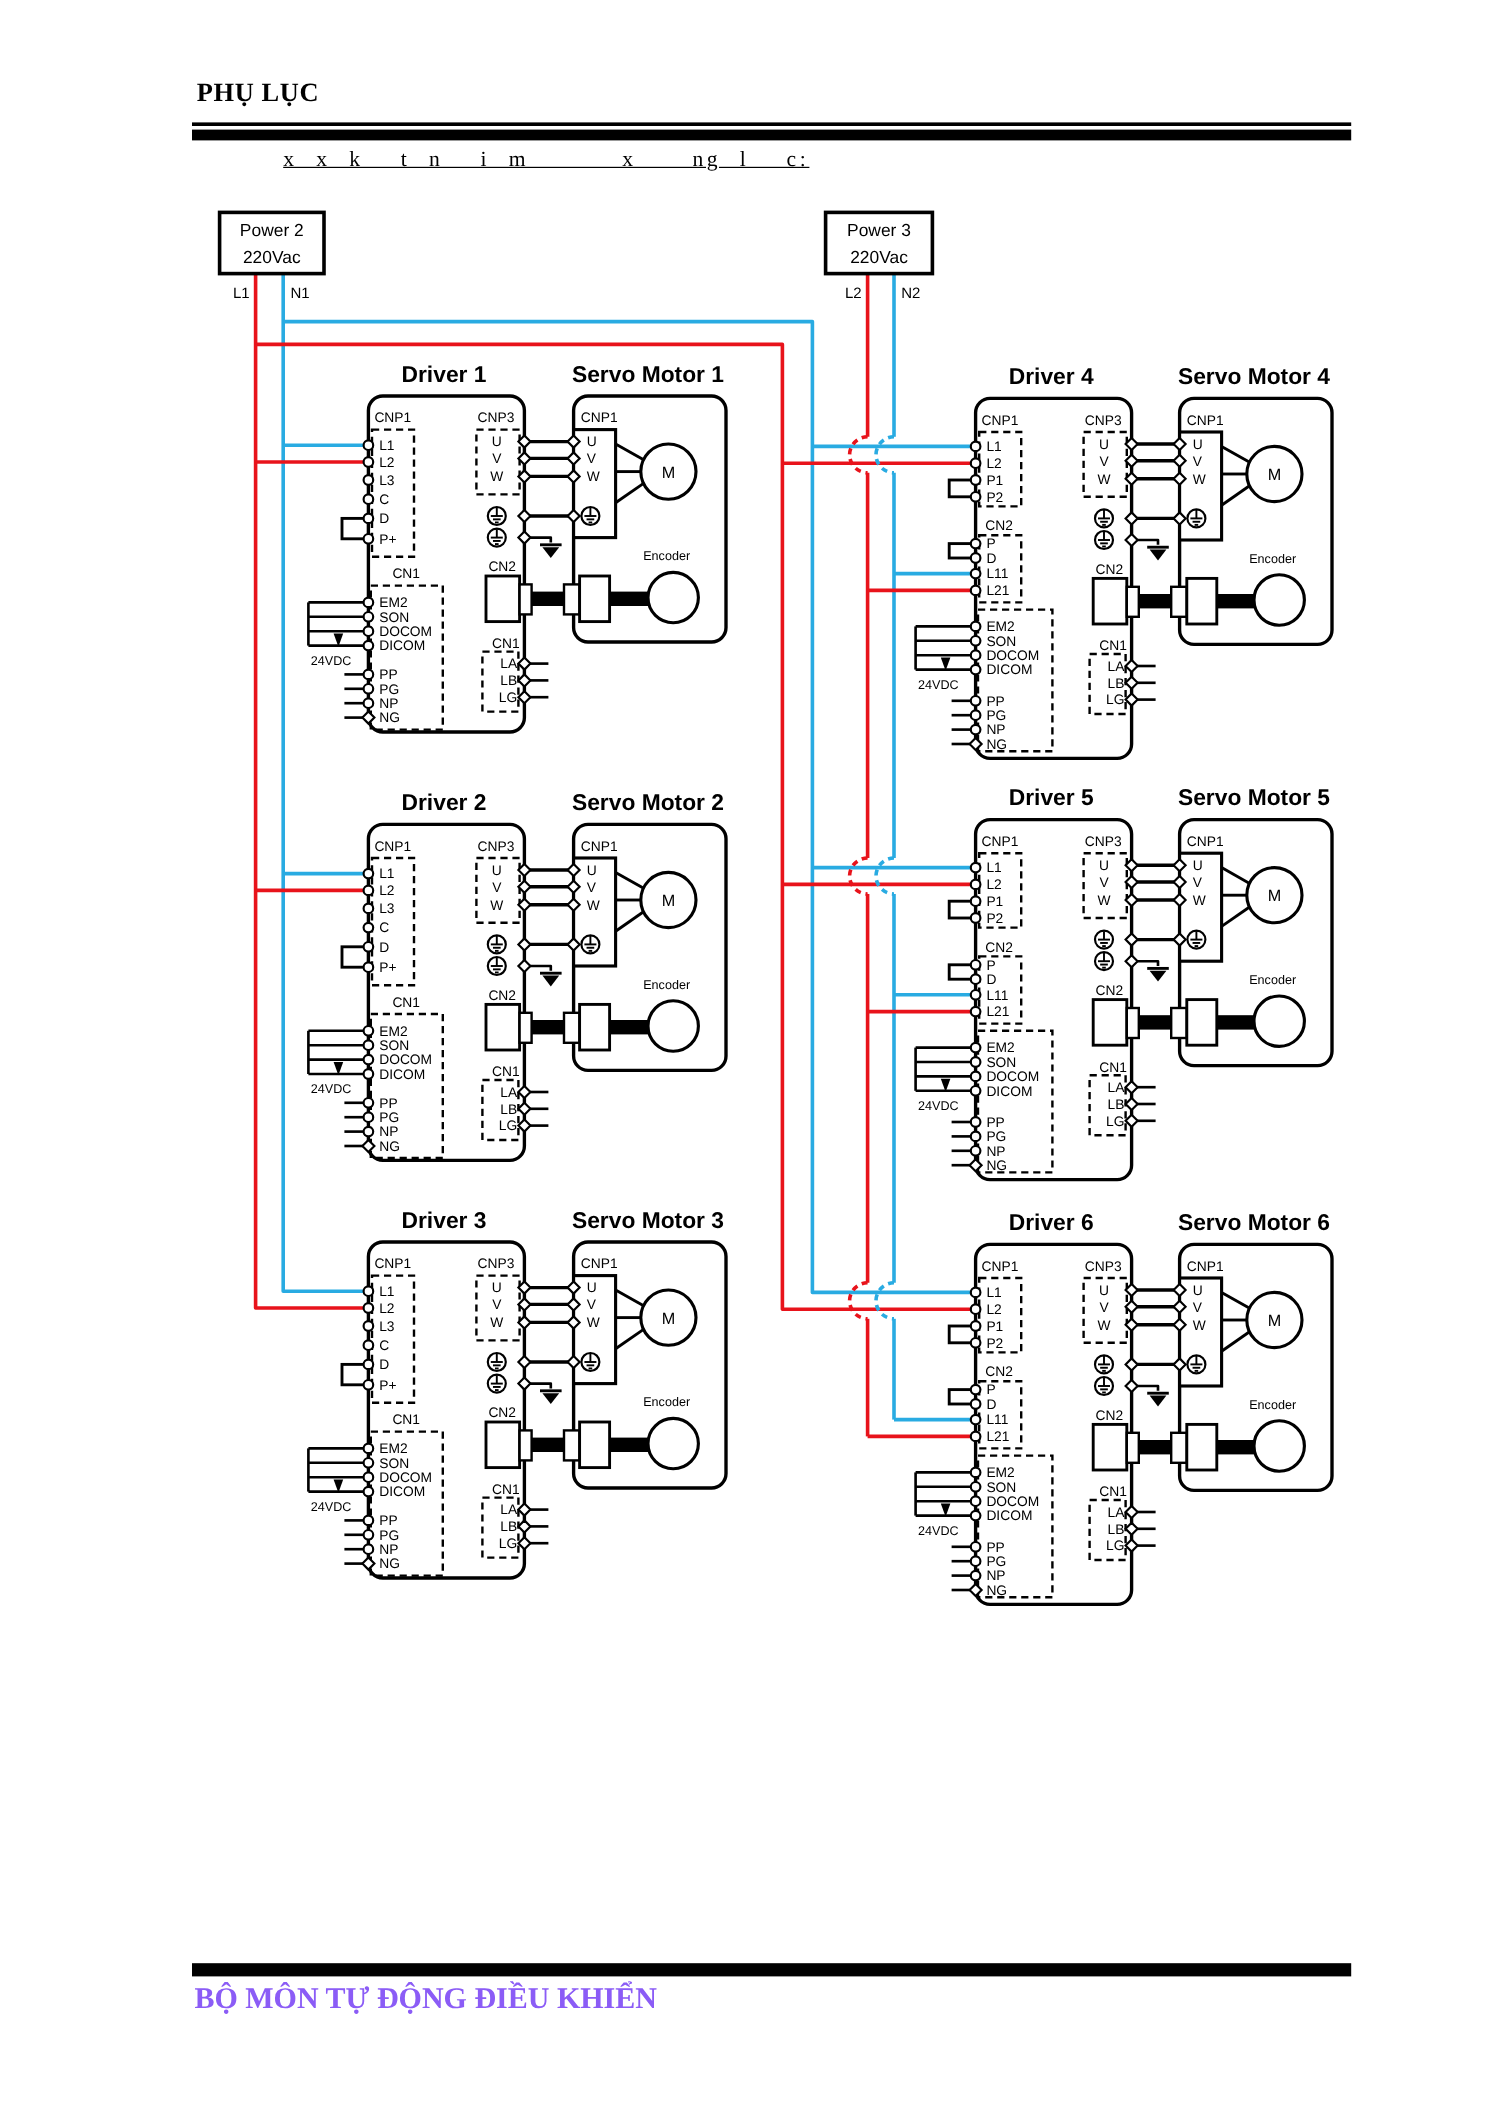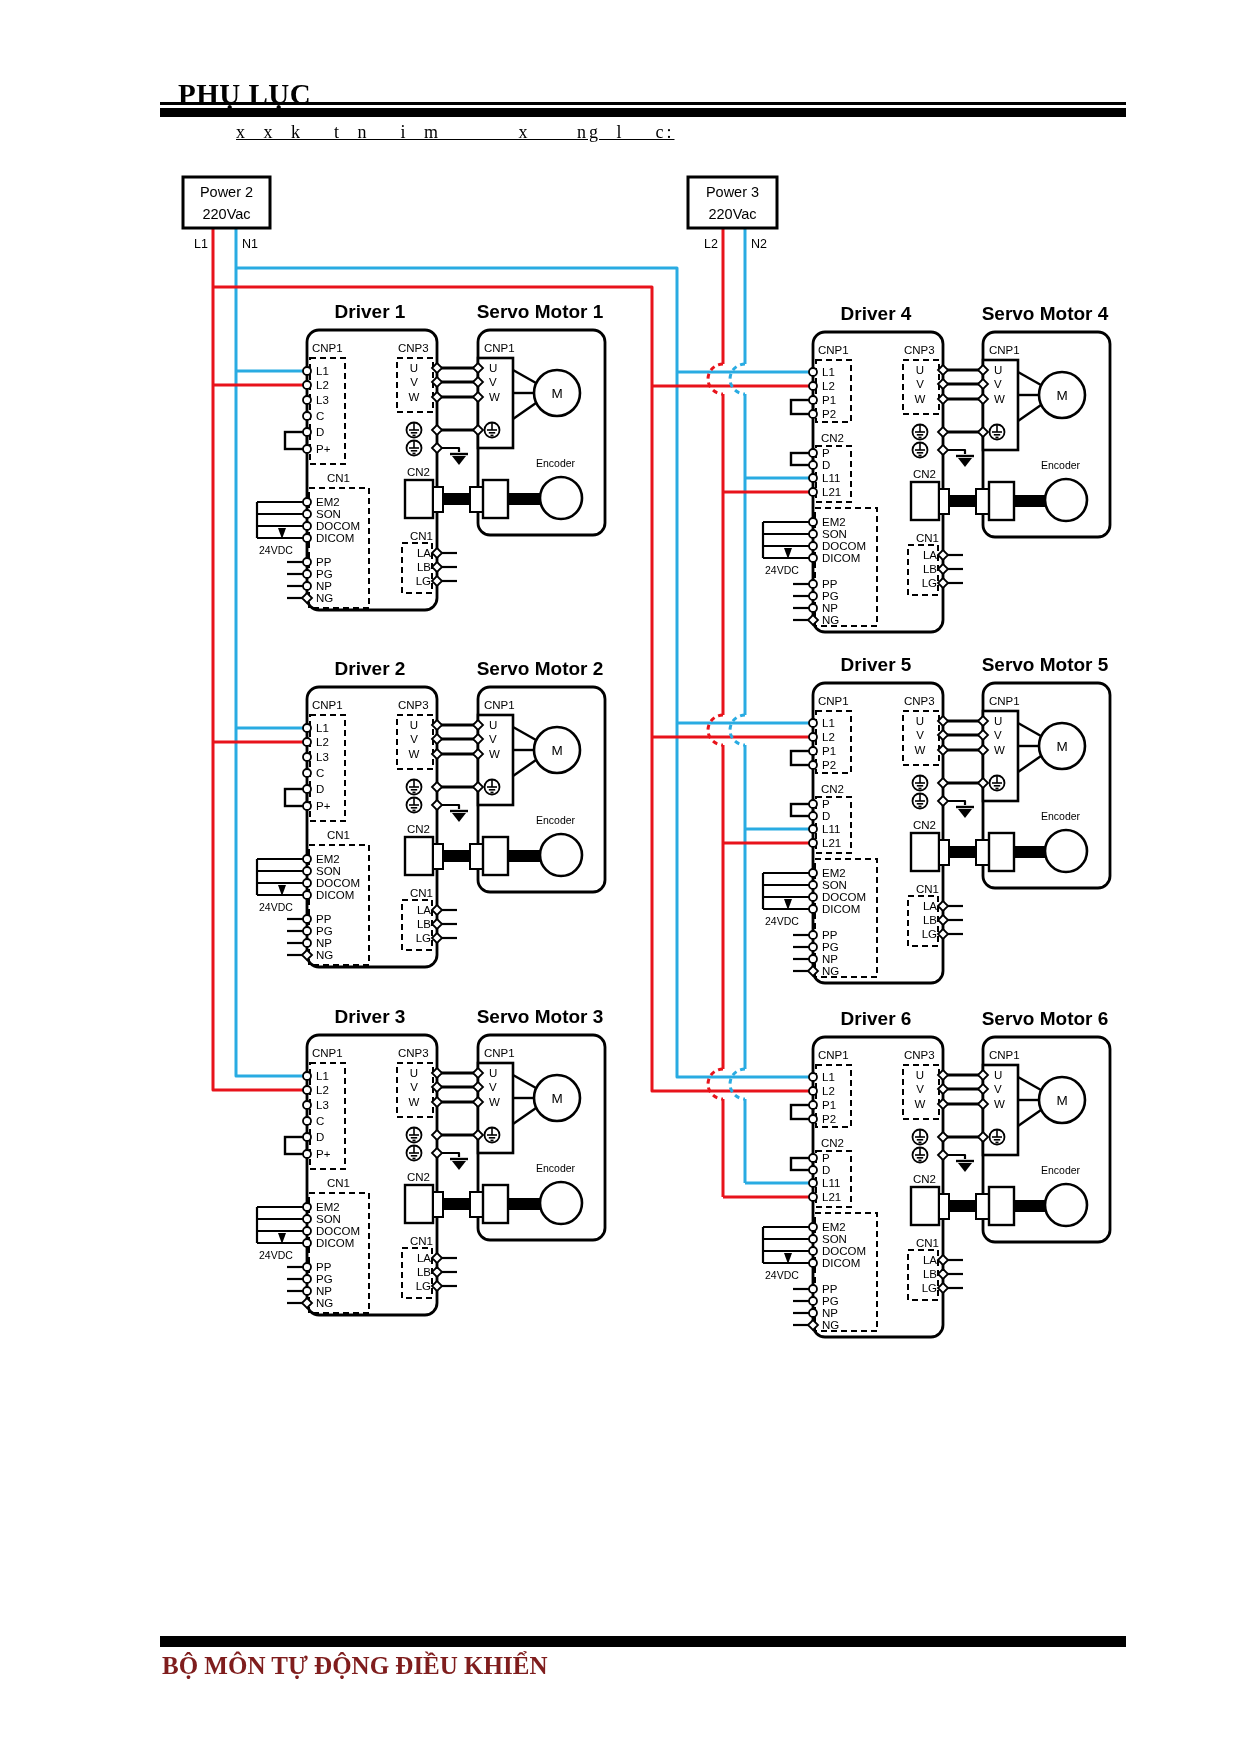--- a/index.html
+++ b/index.html
@@ -1,22 +1,22 @@
 <!DOCTYPE html>
 <html><head>
 <meta charset="utf-8">
 <style>
   html,body{margin:0;padding:0;background:#fff;}
   body{width:1240px;height:1754px;position:relative;font-family:"Liberation Sans",sans-serif;overflow:hidden;}
-  .page-title{position:absolute;left:162px;top:62px;font-family:"Liberation Serif",serif;font-weight:bold;font-size:29px;letter-spacing:.5px;color:#000;margin:16px;}
+  .page-title{position:absolute;left:162px;top:62px;font-family:"Liberation Serif",serif;font-weight:bold;font-size:22px;letter-spacing:.5px;color:#000;margin:2px;}
   .rule-thin{position:absolute;left:160px;top:102px;width:966px;height:3px;background:#000;}
   .rule-thick{position:absolute;left:160px;top:108px;width:966px;height:9px;background:#000;}
   .intro-text{position:absolute;left:236px;top:122px;font-family:"Liberation Serif",serif;font-size:18px;color:#000;letter-spacing:3px;word-spacing:8px;white-space:pre;text-decoration:underline;}
   .footer-bar{position:absolute;left:160px;top:1636px;width:966px;height:11px;background:#000;}
-  .footer-text{position:absolute;left:162px;top:1652px;font-family:"Liberation Serif",serif;font-weight:bold;font-size:25px;color:#7f1d1d;margin:0;}
+  .footer-text{position:absolute;left:162px;top:1652px;font-family:"Liberation Serif",serif;font-weight:bold;font-size:25px;color:#8b5cf6;margin:0;}
   svg{position:absolute;left:0;top:0;}
   svg text{font-family:"Liberation Sans",sans-serif;fill:#000;}
 </style>
 </head>
 <body>
 
 <h1 class="page-title">PHỤ LỤC</h1>
 <div class="rule-thin"></div>
 <div class="rule-thick"></div>
 <div class="intro-text">x x k  t n  i m     x   ng l  c:</div>

